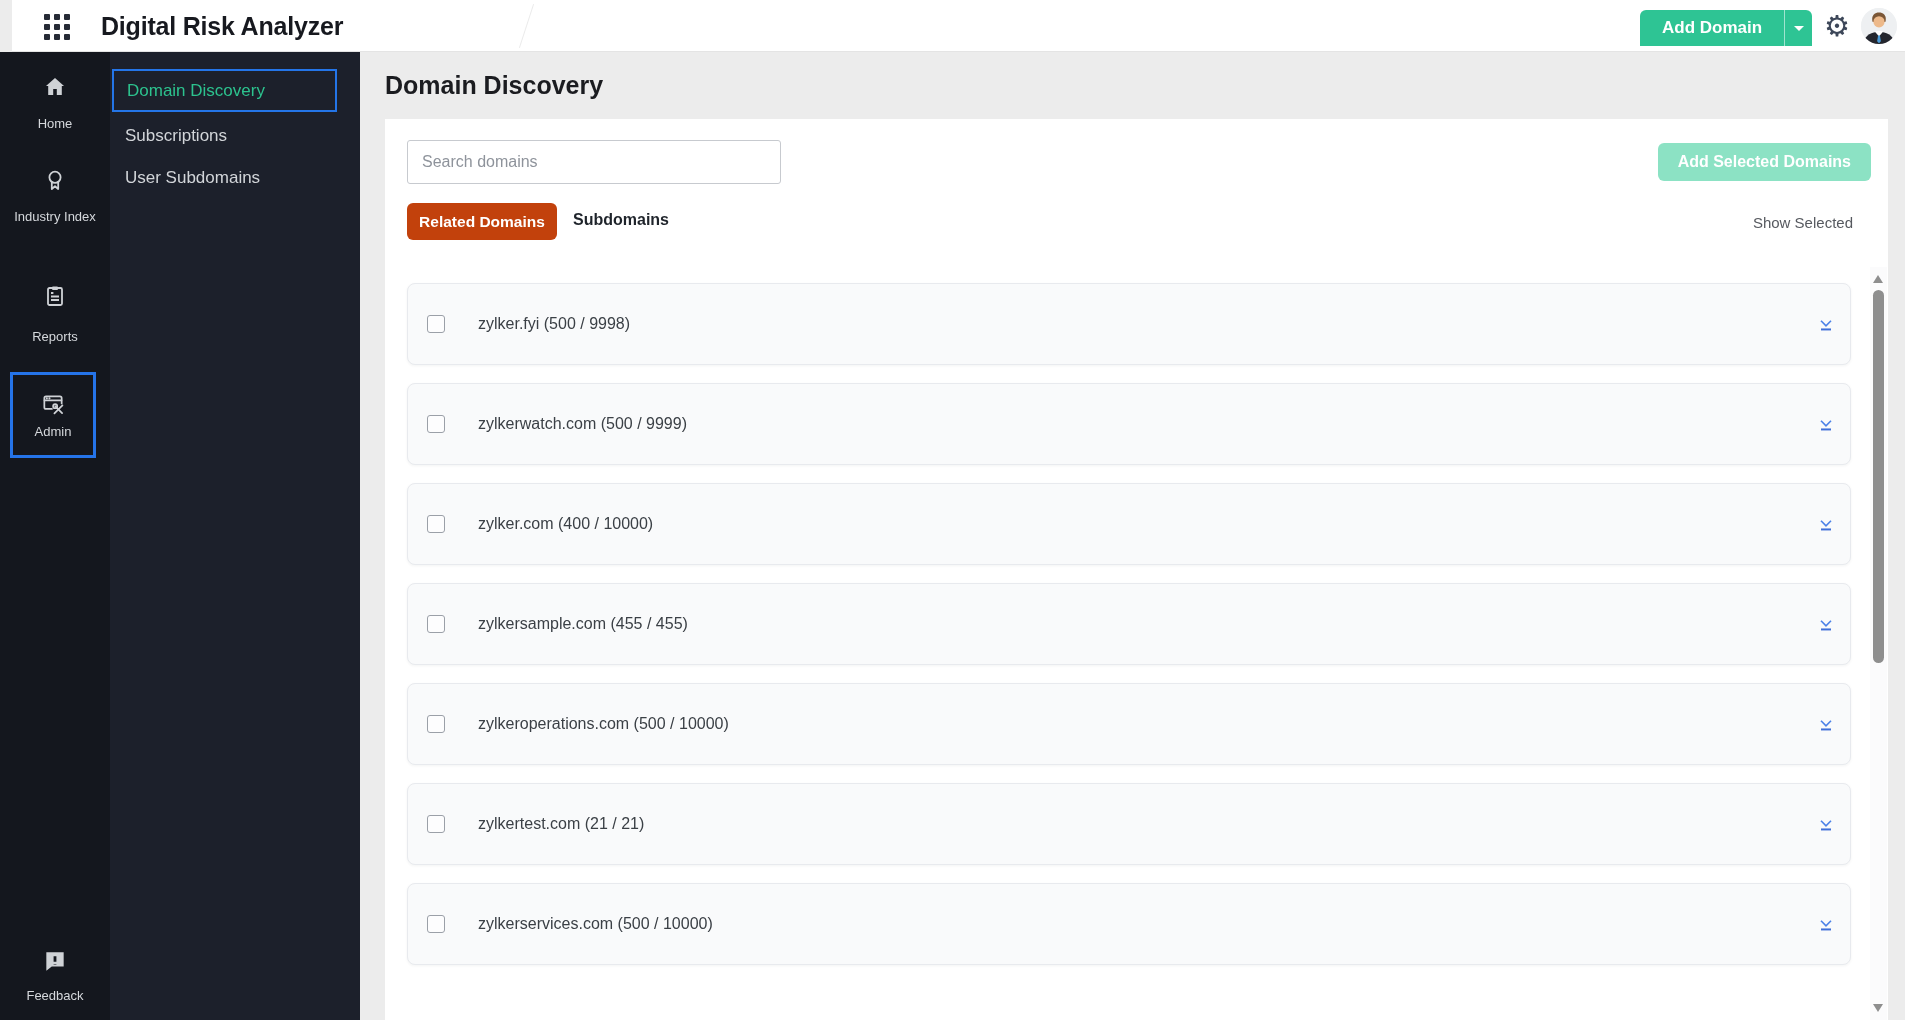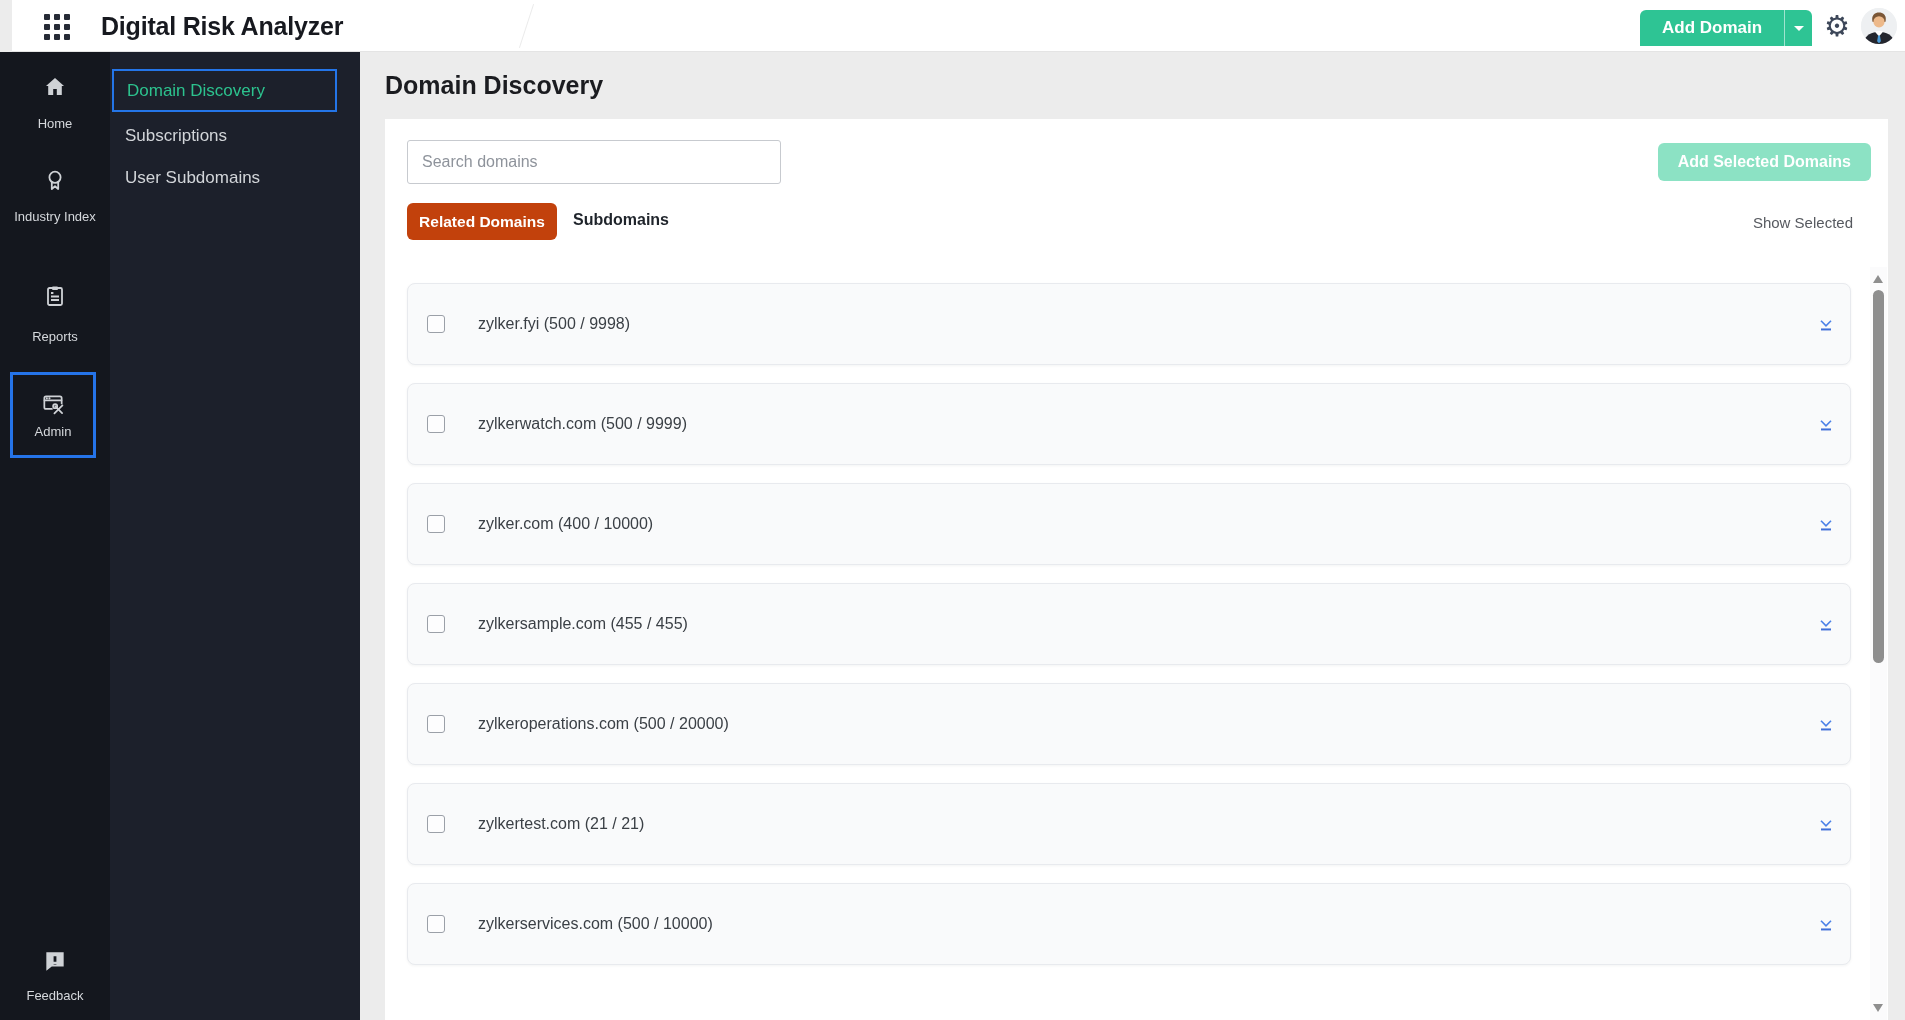--- a/index.html
+++ b/index.html
@@ -250,21 +250,21 @@
           <span class="expand">
             <svg width="20" height="20" viewBox="0 0 18 18" fill="none">
                 <path d="M4.5 5.2 9 9.7l4.5-4.5" stroke="#4c82e8" stroke-width="1.5"></path>
                 <path d="M4.5 13h9" stroke="#3f6fd8" stroke-width="1.8"></path>
               </svg>
           </span>
         </div>
 
         <div class="row">
           <input type="checkbox" class="cb" style="">
-          <span class="row-label">zylkeroperations.com (500 / 20000)</span>
+          <span class="row-label">zylkeroperations.com (500 / 10000)</span>
           <span class="expand">
             <svg width="20" height="20" viewBox="0 0 18 18" fill="none">
                 <path d="M4.5 5.2 9 9.7l4.5-4.5" stroke="#4c82e8" stroke-width="1.5"></path>
                 <path d="M4.5 13h9" stroke="#3f6fd8" stroke-width="1.8"></path>
               </svg>
           </span>
         </div>
 
 
         <div class="row">

